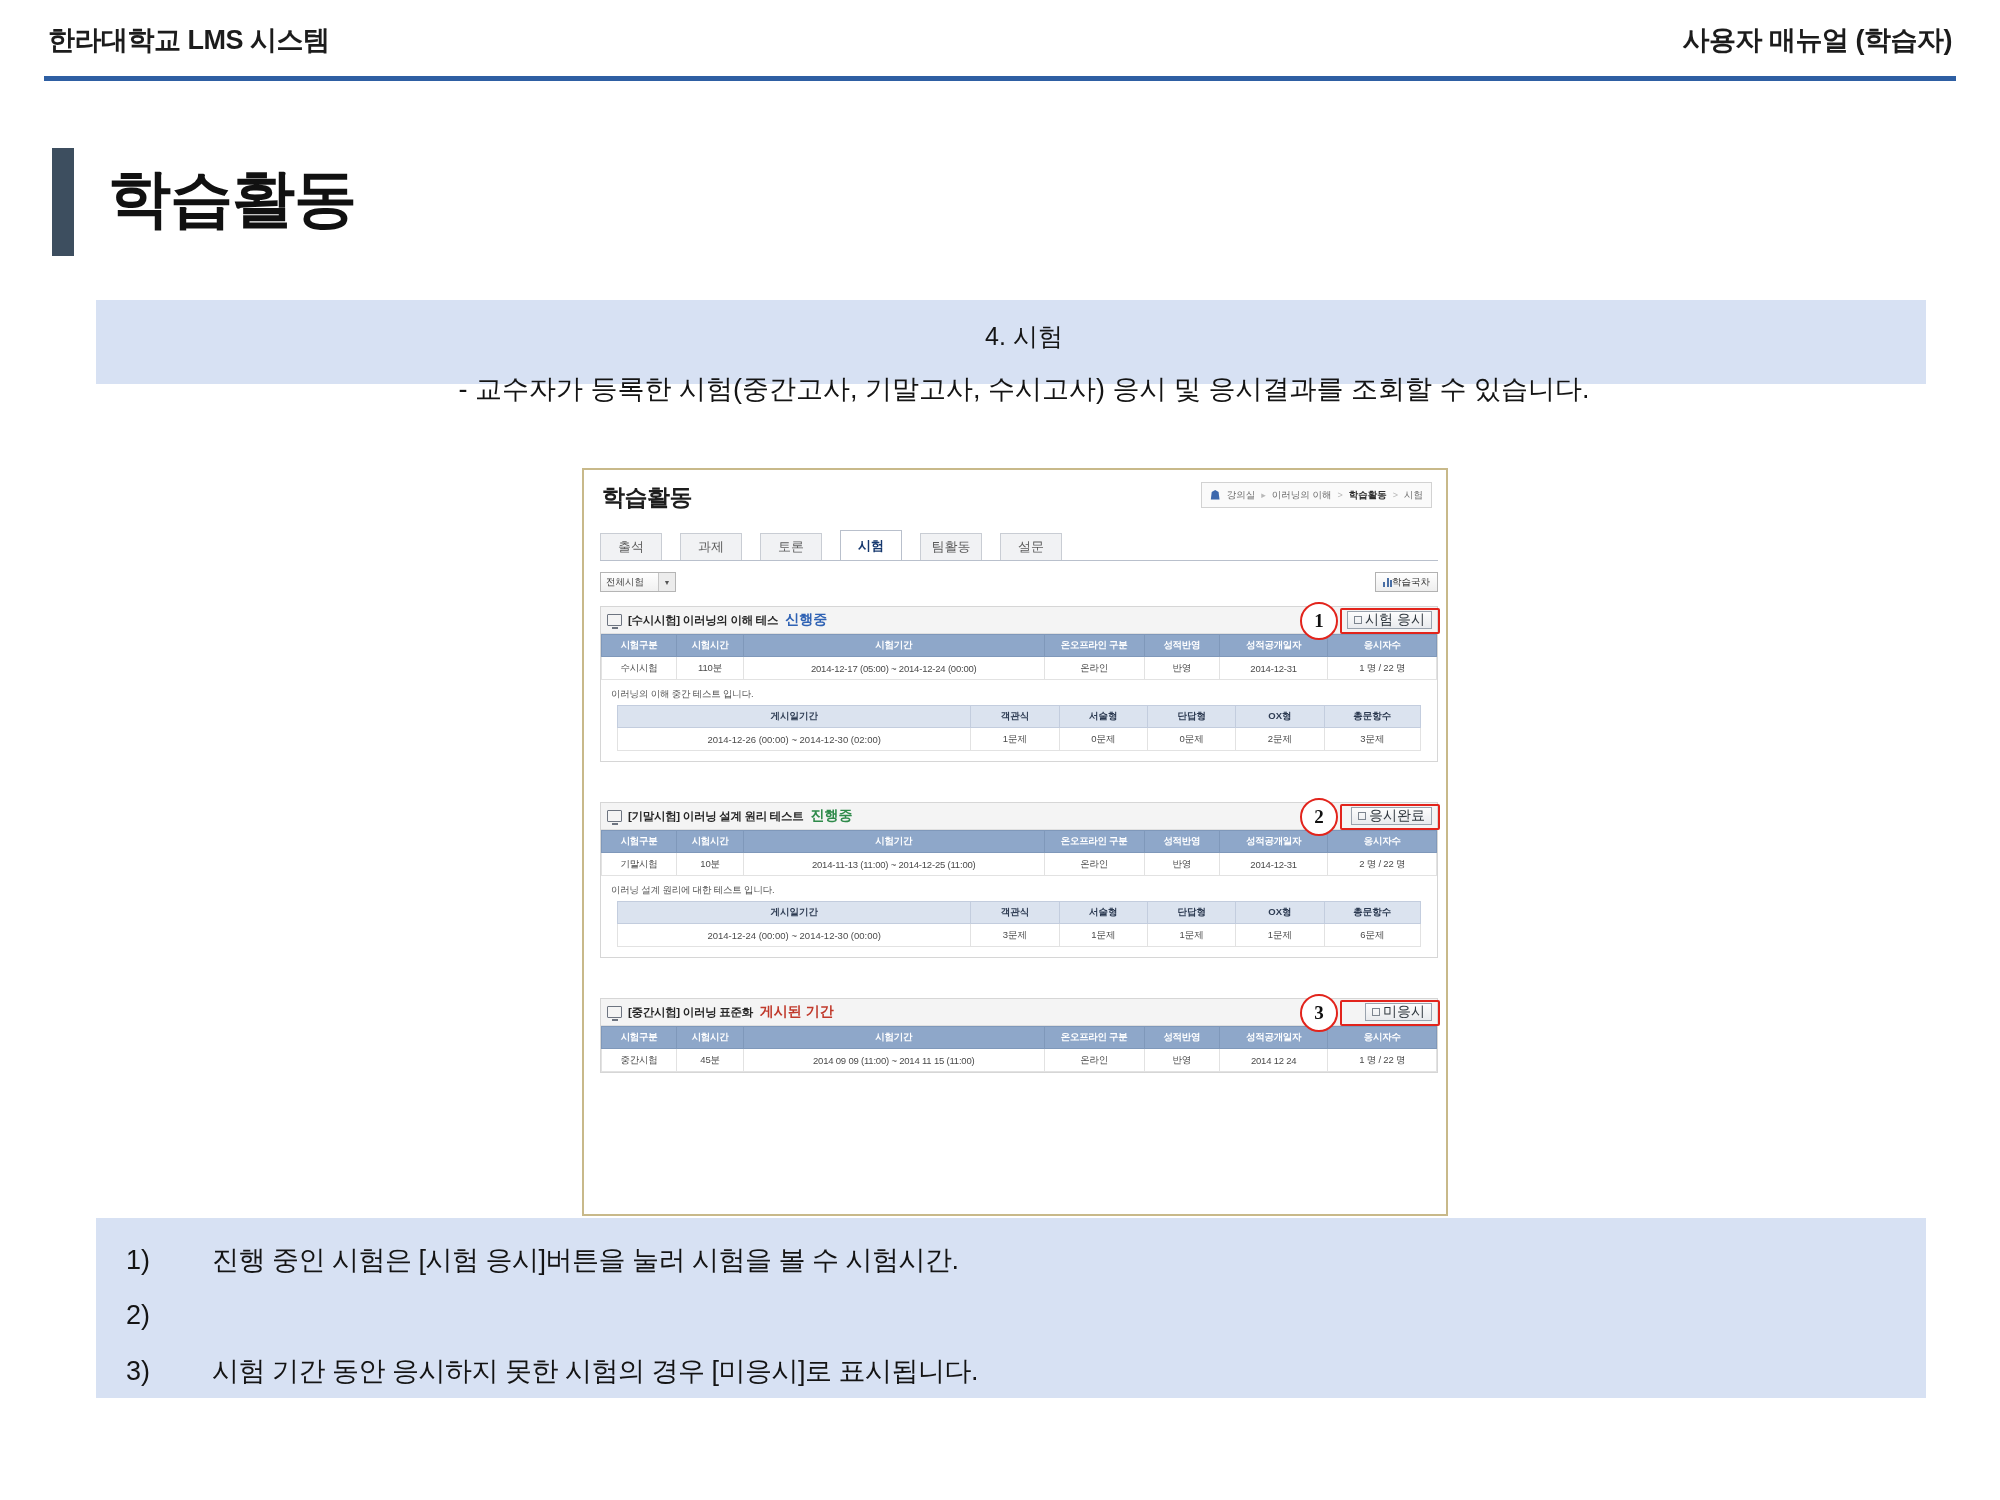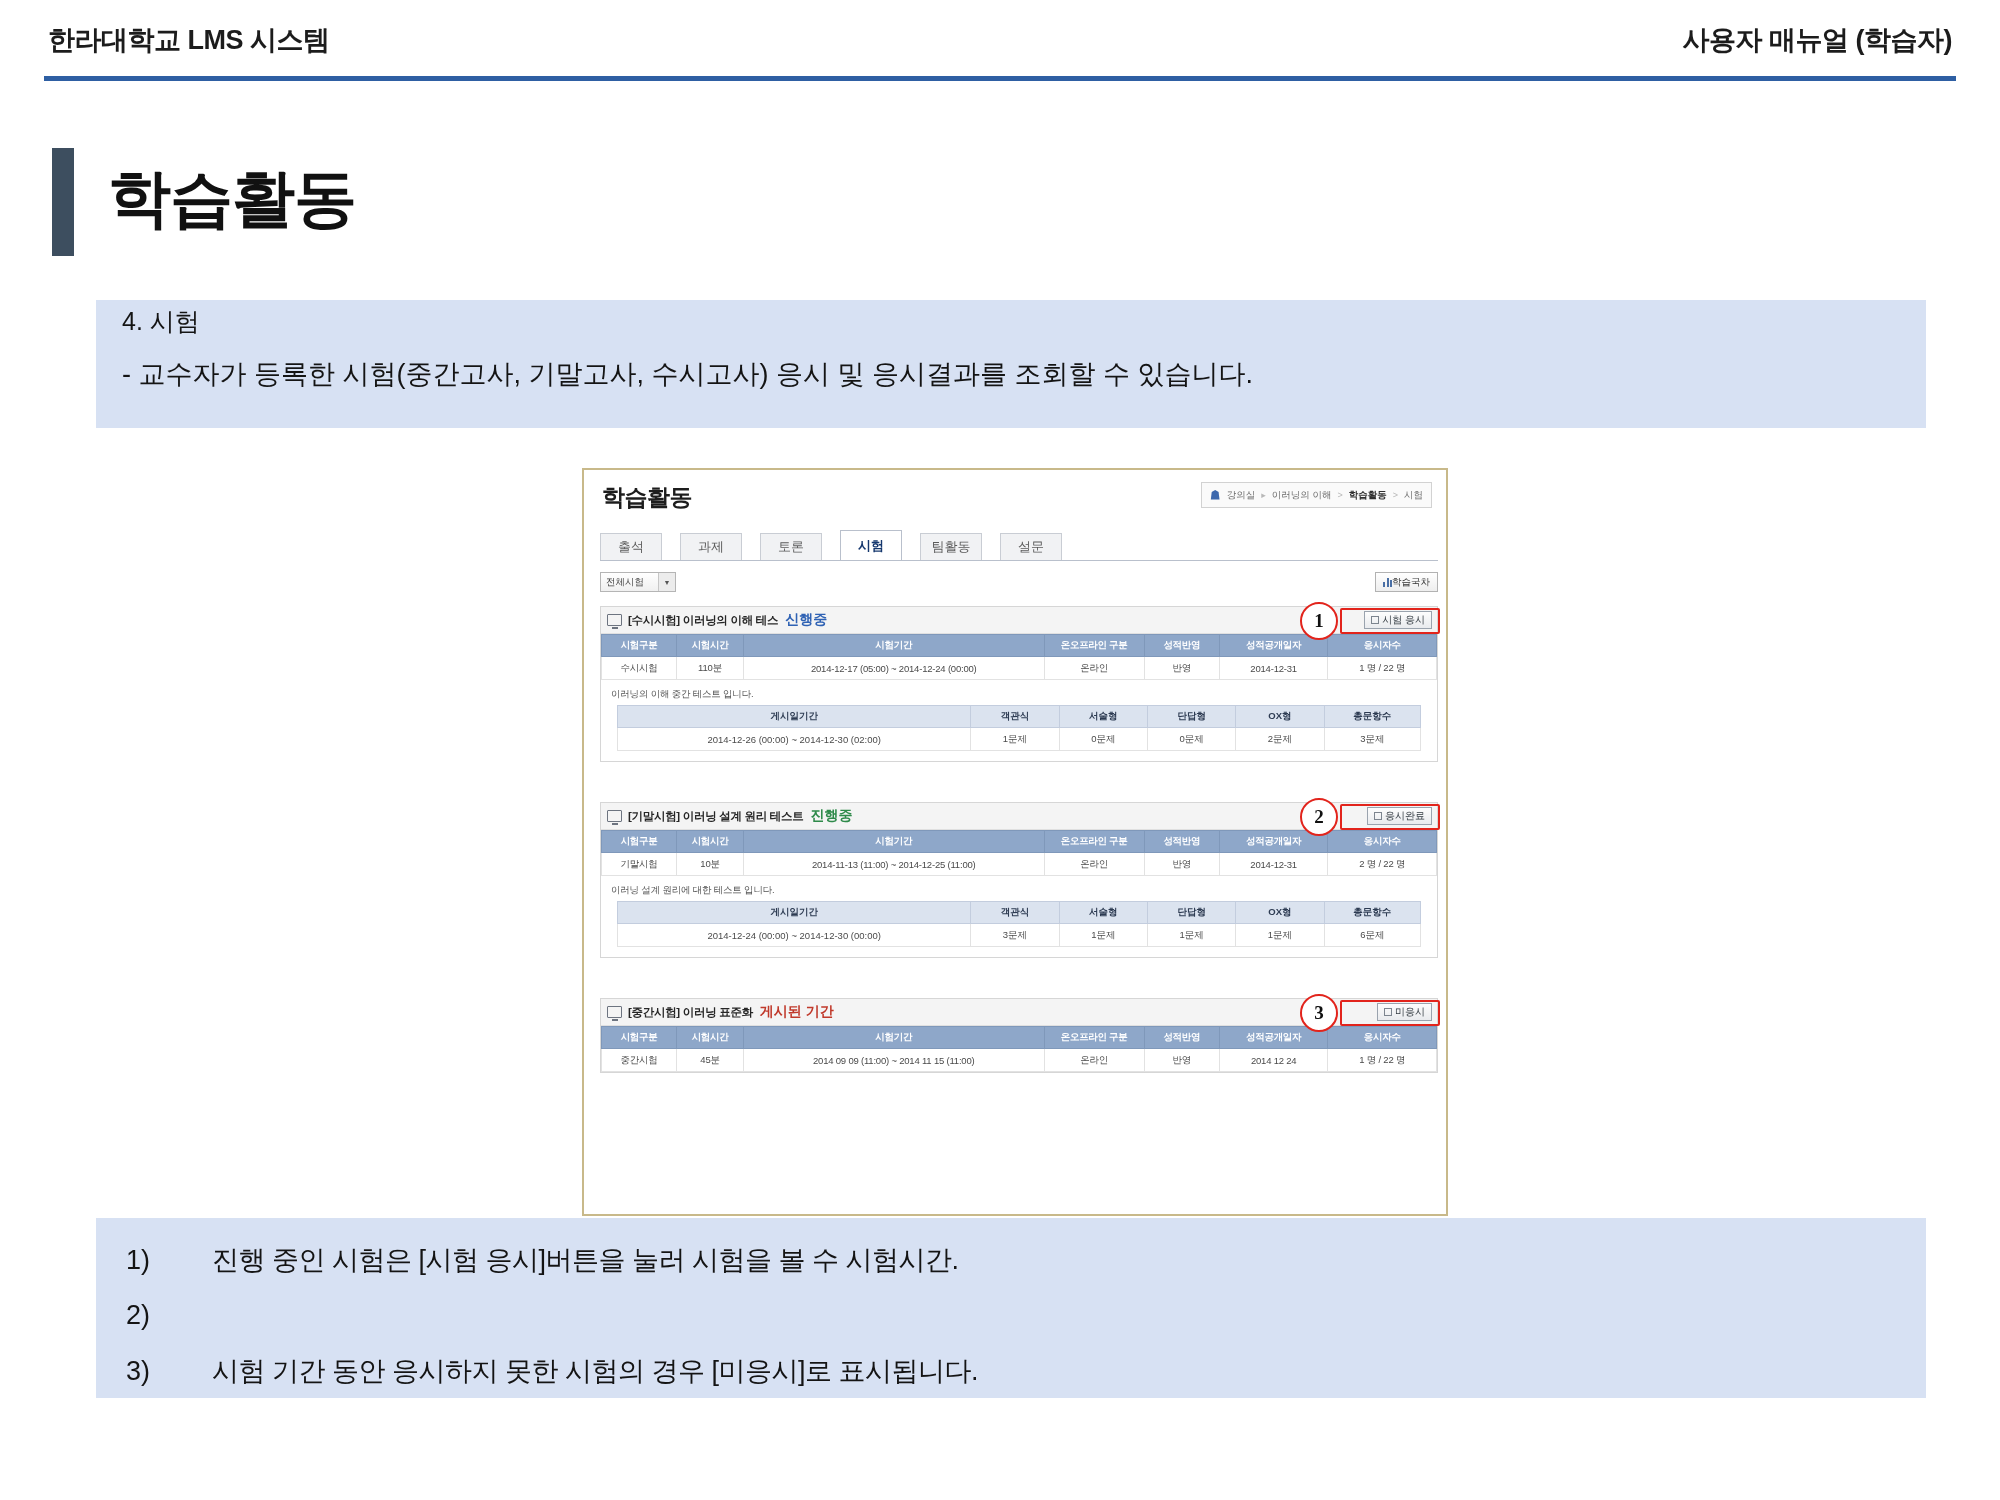--- a/index.html
+++ b/index.html
@@ -68,24 +68,25 @@
     font-family: "DejaVu Sans", sans-serif;
     color: #111;
     letter-spacing: -1px;
     white-space: nowrap;
   }
 
   
   .desc-band {
     position: absolute;
     left: 96px; top: 300px;
-    width: 1830px; height: 128px;
+    width: 1830px; height: 84px;
     background: #d7e1f3;
     box-sizing: border-box;
-    padding: 5px 0 0 26px;
+    padding: 20px 0 0 26px;
+    text-align: center;
   }
   .desc-band .line1 {
     font-size: 25px;
     color: #141414;
     margin-bottom: 18px;
   }
   .desc-band .line2 {
     font-size: 27px;
     color: #141414;
   }
@@ -265,21 +266,21 @@
   .status-blue { color: #2f62b4; }
   .status-green { color: #2e8a4a; }
   .status-red { color: #c0392b; }
 
   .action-btn {
     position: absolute;
     right: 5px; top: 4px;
     height: 18px;
     border: 1px solid #9aa3ae;
     background: linear-gradient(#fdfdfd, #e9ebee);
-    font-size: 10px;
+    font-size: 14px;
     color: #30383f;
     display: flex; align-items: center;
     padding: 0 6px;
     gap: 3px;
     box-sizing: border-box;
   }
   .mini-sq {
     width: 6px; height: 6px;
     border: 1px solid #7d858f;
     display: inline-block;

